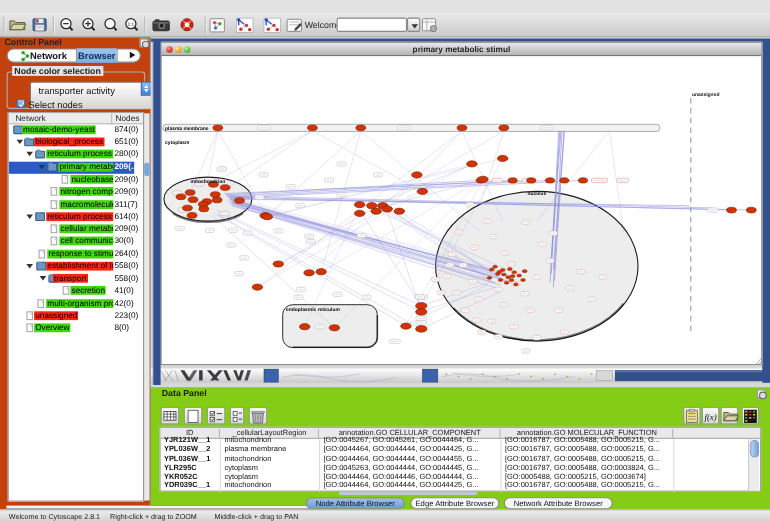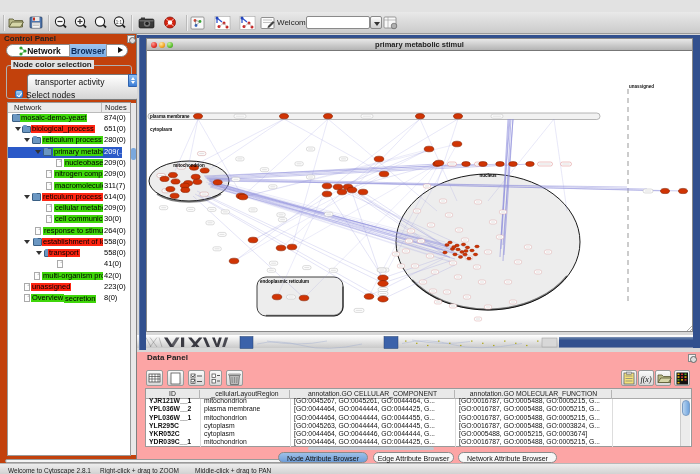--- a/index.html
+++ b/index.html
@@ -77,21 +77,21 @@
 #tree-hdr .n1 { position:absolute; left:6px; top:0px; }
 #tree-hdr .n2 { position:absolute; left:97px; top:0px; }
 #tree-hdr .sep { position:absolute; left:93px; top:0; height:10px; border-left:1px solid #bbb; }
 .trow { position:absolute; left:0; width:114px; height:11.3px; font-size:7.5px; }
 .trow .lbl { position:absolute; top:1px; height:8px; line-height:8px; padding:0 1px;
   color:#000; white-space:nowrap; overflow:hidden; }
 .trow .num { position:absolute; left:96px; top:1px; height:8px; line-height:8px; color:#000; font-size:7.5px; }
 .green { background:#3fd60a; }
 .red { background:#ff2512; }
 .selrow { background:#2a59c8; }
-.selrow .num { color:#fff; }
+.selrow .num { color:#fff;font-weight:bold; }
 .arrow { position:absolute; top:3px; width:0; height:0; border-left:3.5px solid transparent;
   border-right:3.5px solid transparent; border-top:4.5px solid #333; }
 .folder { position:absolute; top:1.5px; width:9px; height:7.5px; background:#6b97c2;
   border:0.5px solid #3a5f84; border-radius:1px; }
 .folder:before { content:""; position:absolute; left:0px; top:-1.5px; width:4px; height:1.5px;
   background:#6b97c2; border-radius:1px 1px 0 0; }
 .file { position:absolute; top:1px; width:6px; height:8px; background:#fdfdfd; border:0.6px solid #aaa; }
 .file:after { content:""; position:absolute; right:0; top:0; border-left:2.5px solid transparent;
   border-bottom:2.5px solid #ccc; }
 #tree-gutter { position:absolute; left:131px; top:69px; width:5px; height:352px; background:#e8e8e8; }
@@ -112,21 +112,21 @@
 #frame-title .r { left:4px;  background:radial-gradient(circle at 35% 30%, #ff9a90,#e33128 60%,#9f120c);}
 #frame-title .y { left:12px; background:radial-gradient(circle at 35% 30%, #ffe9a8,#f5a623 60%,#b36d07);}
 #frame-title .g { left:20px; background:radial-gradient(circle at 35% 30%, #c8f0a0,#5dc030 60%,#2c7d10);}
 #netsvg { position:absolute; left:0px; top:11.5px; }
 
 
 #behind { position:absolute; left:0px; top:301px; width:563px; height:13px;
   background:linear-gradient(#ffffff,#c9c9c9); }
 
 
-#dpanel { position:absolute; left:137px; top:352px; width:563px; height:111px; background:#fca5a5; }
+#dpanel { position:absolute; left:137px; top:352px; width:563px; height:111px; background:#84cc16; }
 #dpanel-hdr { position:absolute; left:10px; top:1px; font-size:8px; font-weight:bold; color:#222; }
 .dbtn { position:absolute; top:18px; height:16px; background:linear-gradient(#fafafa,#d8d8d8);
   border:1px solid #9a9a9a; border-radius:2px; }
 #dtable { position:absolute; left:8px; top:36px; width:547px; height:59px; background:#fff;
   border:1px solid #9a9a9a; font-size:7px; }
 #dtable .hdr { position:absolute; left:0; top:0; width:545px; height:9.5px; background:#e9e9e9;
   border-bottom:1px solid #aaa; font-size:6.8px; color:#222; text-align:center; }
 .hcell { position:absolute; top:1px; border-right:1px solid #b5b5b5; height:8.5px; }
 .drow { position:absolute; left:0; width:545px; height:8.28px; line-height:8.28px; color:#111; white-space:nowrap; font-size:6.8px; }
 .drow b { font-weight:bold; }
@@ -343,21 +343,21 @@
             <span class="num">558(0)</span>
           </div>
           <div class="trow" style="top:145.0px">
             <span class="arrow" style="left:28px"></span>
             <span class="folder" style="left:36px"></span>
             <span class="lbl red" style="left:40px; max-width:55px;">transport</span>
             <span class="num">558(0)</span>
           </div>
           <div class="trow" style="top:156.3px">
             <span class="file" style="left:49px"></span>
-            <span class="lbl green" style="left:56px; max-width:39px;margin-top:35px;">secretion</span>
+            <span class="lbl green" style="left:56px; max-width:39px;">secretion</span>
             <span class="num">41(0)</span>
           </div>
           <div class="trow" style="top:167.5px">
             <span class="file" style="left:26px"></span>
             <span class="lbl green" style="left:34px; max-width:61px;">multi-organism pro</span>
             <span class="num">42(0)</span>
           </div>
           <div class="trow" style="top:178.8px">
             <span class="file" style="left:16px"></span>
             <span class="lbl red" style="left:23px; max-width:72px;">unassigned</span>

